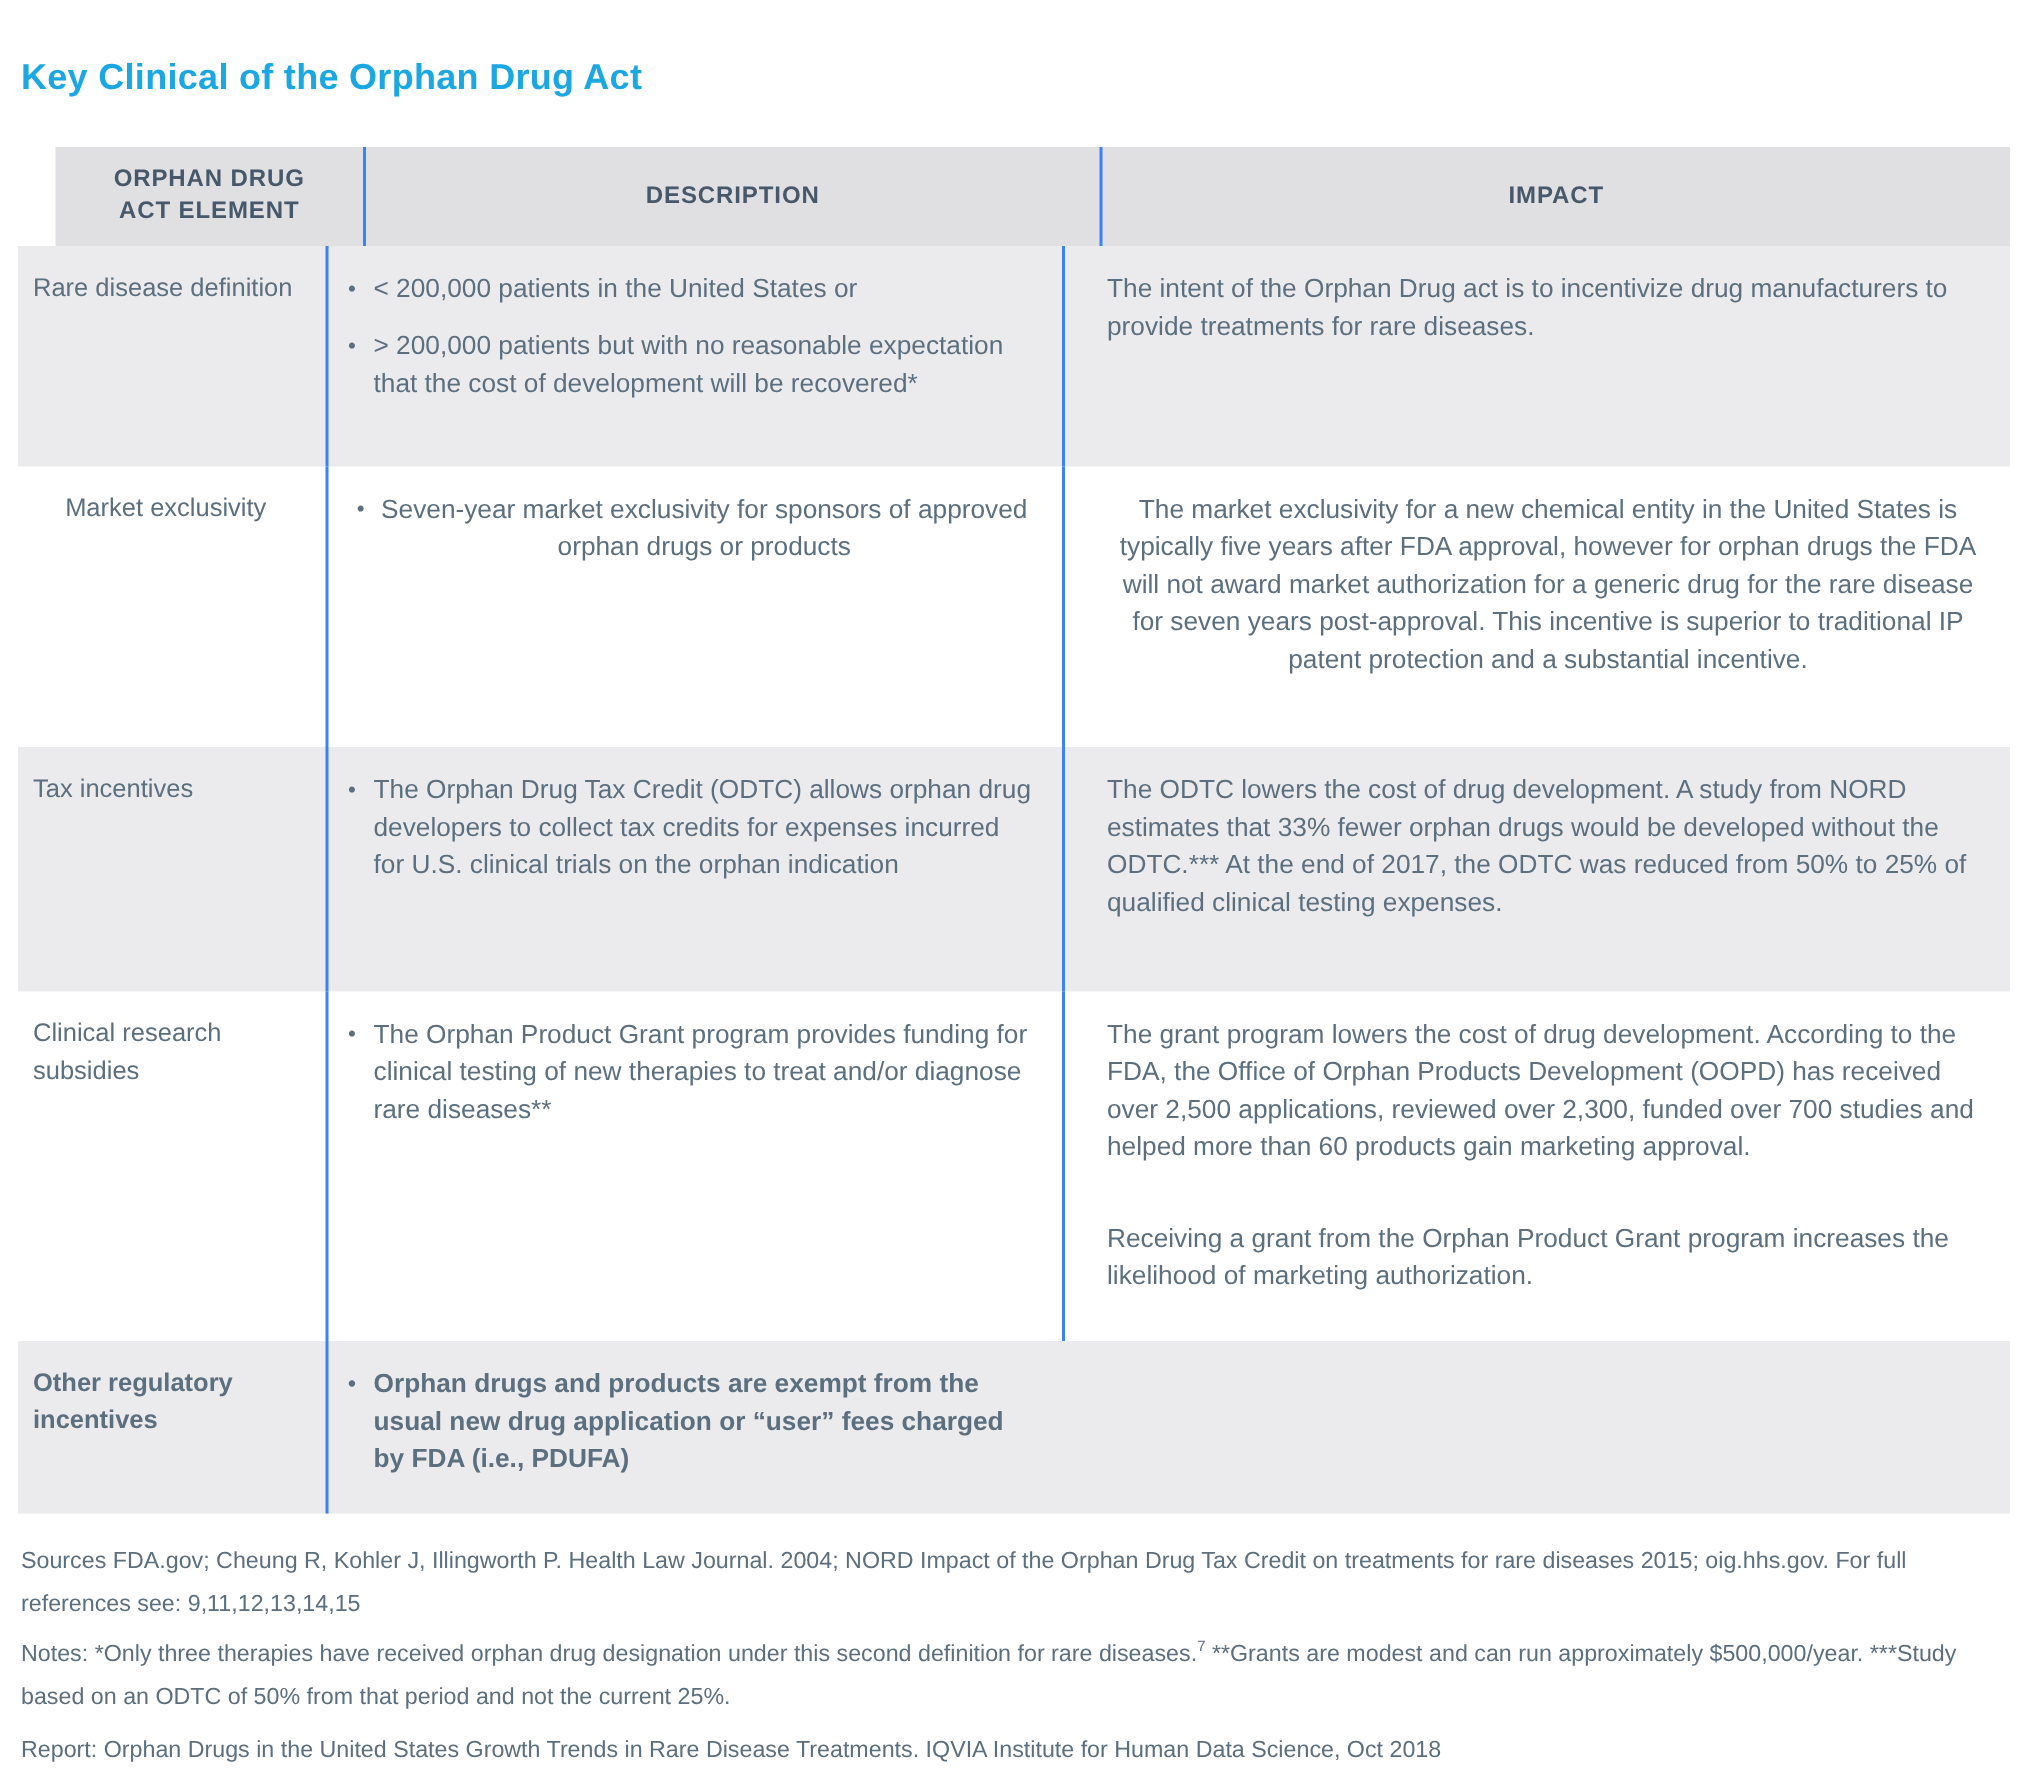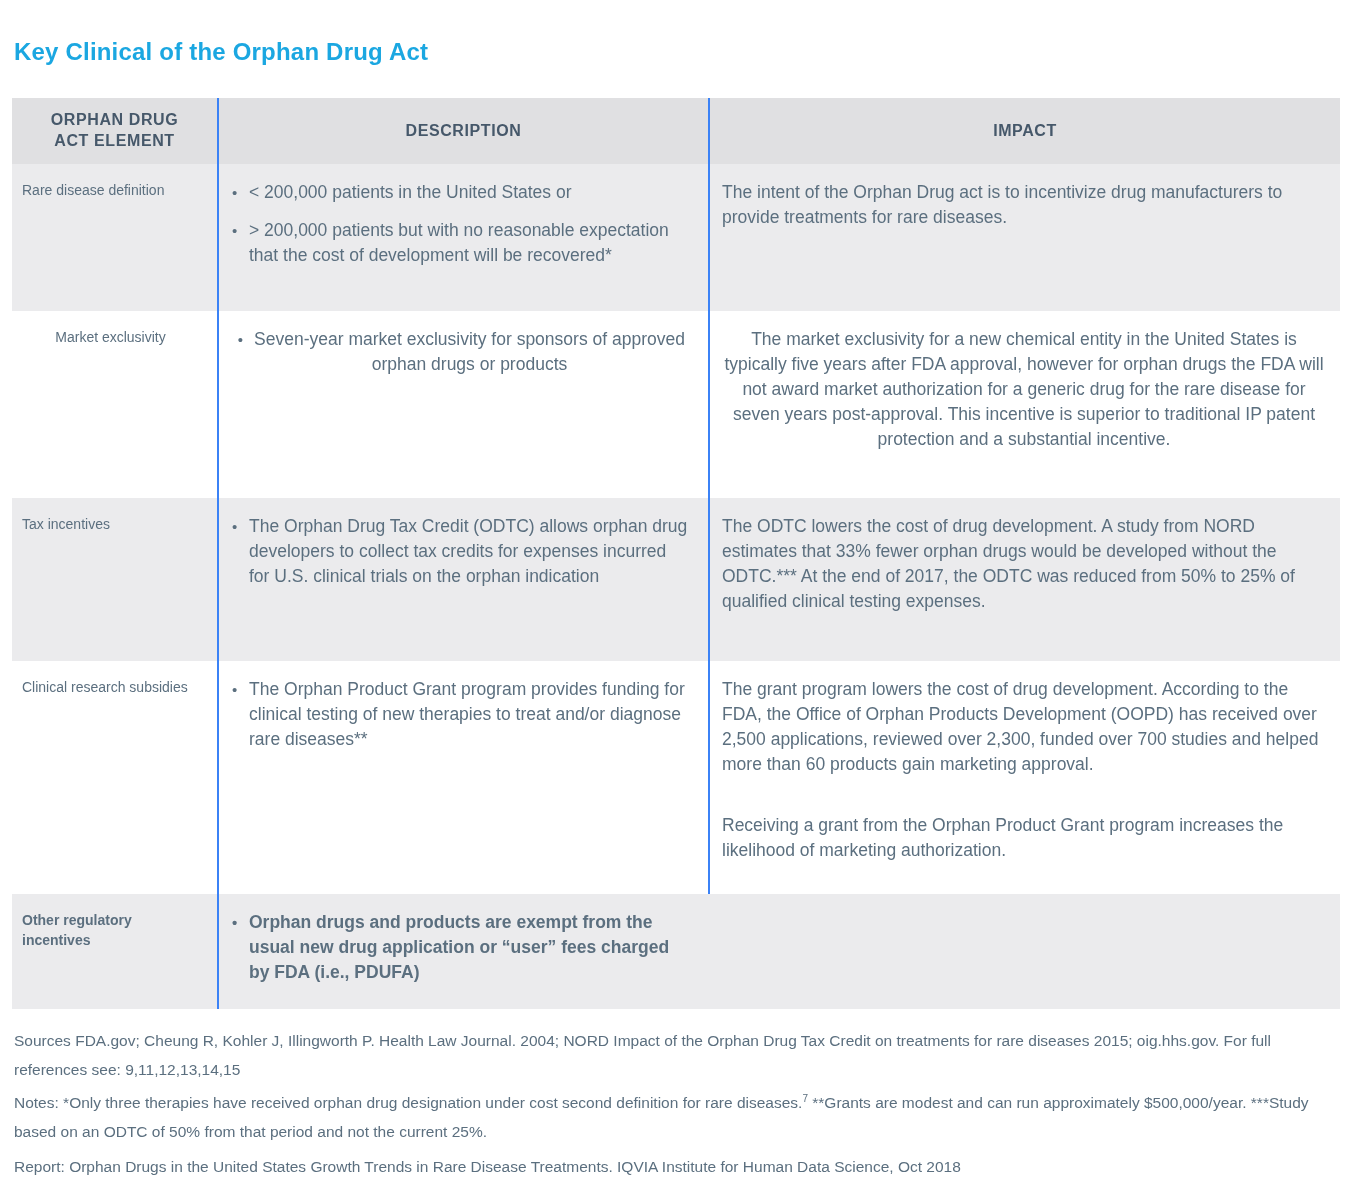--- a/index.html
+++ b/index.html
@@ -23,21 +23,21 @@
 
   
   .odtable { width: 1328px; }
   .trow {
     display: grid;
     grid-template-columns: 205px 491px 1fr;
   }
   .cell { padding: 16px 18px 14px 12px; }
   .cell + .cell { border-left: 2px solid #3b82f6; }
 
-  .thead { background: #e0e0e2; min-height: 66px; }
+  .thead { background: #e0e0e2; min-height: 66px; margin-left: 25px; }
   .thead .cell {
     display: flex;
     align-items: center;
     justify-content: center;
     text-align: center;
     font-weight: 700;
     font-size: 16px;
     letter-spacing: 0.6px;
     color: #46586a;
     white-space: pre-line;
@@ -46,38 +46,38 @@
   }
 
   .shade { background: #ebebed; }
   .r1 { min-height: 147px; }
   .r2 { min-height: 187px; text-align: center; }
   .r3 { min-height: 163px; }
   .r4 { min-height: 233px; }
   .r5 { min-height: 115px; font-weight: bold; }
 
   .element-cell {
-    font-size: 14px;
+    font-size: 17px;
     line-height: 1.45;
     color: #5b6f7f;
     padding-left: 10px;
   }
 
   .desc-cell { padding-left: 13px; }
   .bullet {
     display: grid;
     grid-template-columns: 17px 1fr;
     font-size: 17.5px;
     line-height: 1.42;
     margin-bottom: 13px;
   }
   .bullet:last-child { margin-bottom: 0; }
   .bullet .dot { font-size: 15px; padding-top: 2px; }
 
-  .impact-cell { padding-left: 12px; padding-right: 14px; }
+  .impact-cell { padding-left: 28px; padding-right: 14px; }
   .impact-cell p {
     font-size: 17.5px;
     line-height: 1.43;
     margin-bottom: 36px;
   }
   .impact-cell p:last-child { margin-bottom: 0; }
 
   
   .footnotes { padding: 18px 2px 0 2px; }
   .footnotes p {
@@ -169,17 +169,17 @@
           <span class="dot">•</span>
           <span>Orphan drugs and products are exempt from the usual new drug application or “user” fees charged by FDA (i.e., PDUFA)</span>
         </div>
       </div>
     </div>
 
   </div>
 
   <div class="footnotes">
     <p>Sources FDA.gov; Cheung R, Kohler J, Illingworth P. Health Law Journal. 2004; NORD Impact of the Orphan Drug Tax Credit on treatments for rare diseases 2015; oig.hhs.gov. For full references see: 9,11,12,13,14,15</p>
-    <p><span>Notes: *Only three therapies have received orphan drug designation under cost second definition for rare diseases.</span><sup>7</sup><span> **Grants are modest and can run approximately $500,000/year. ***Study based on an ODTC of 50% from that period and not the current 25%.</span></p>
+    <p><span>Notes: *Only three therapies have received orphan drug designation under this second definition for rare diseases.</span><sup>7</sup><span> **Grants are modest and can run approximately $500,000/year. ***Study based on an ODTC of 50% from that period and not the current 25%.</span></p>
     <p class="report-line">Report: Orphan Drugs in the United States Growth Trends in Rare Disease Treatments. IQVIA Institute for Human Data Science, Oct 2018</p>
   </div>
 
 </div>
 
 </body></html>

